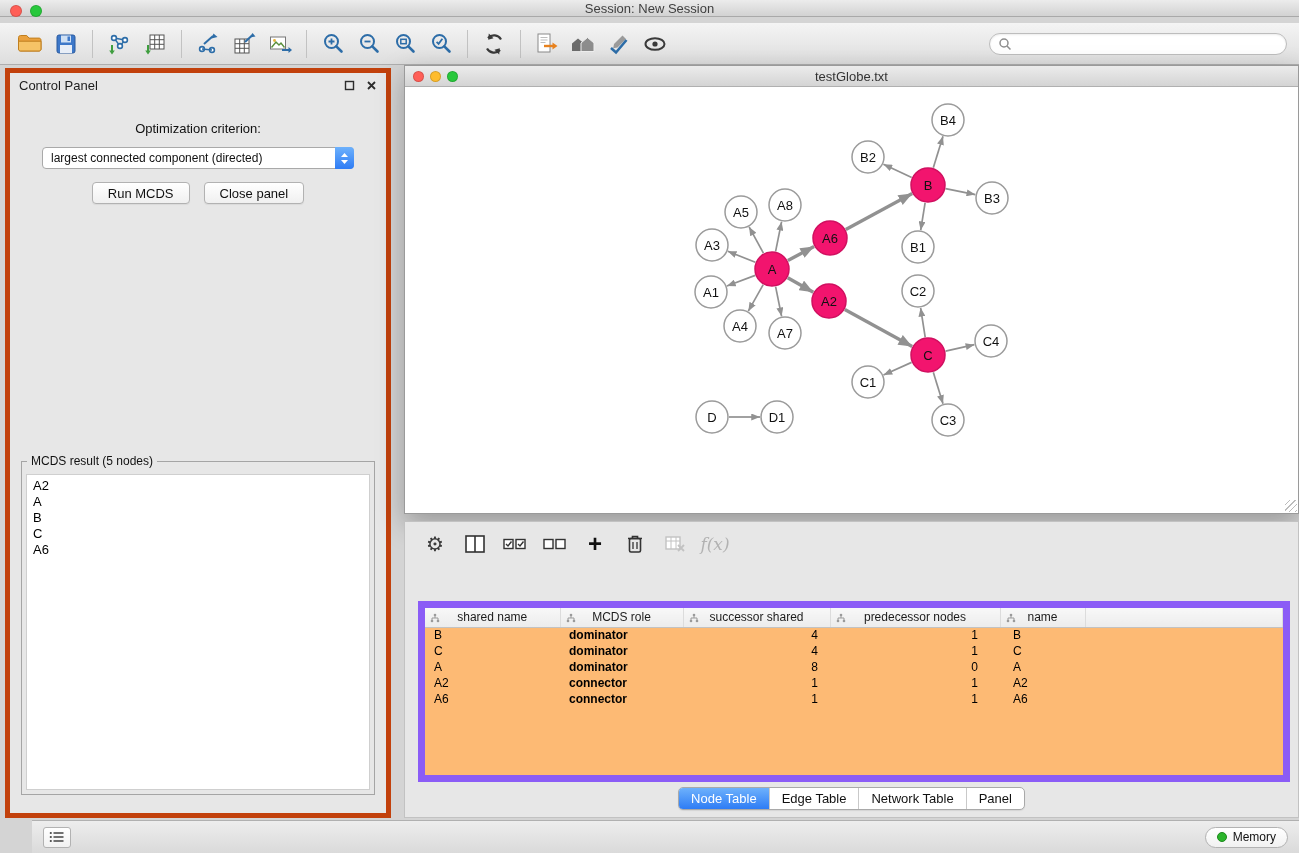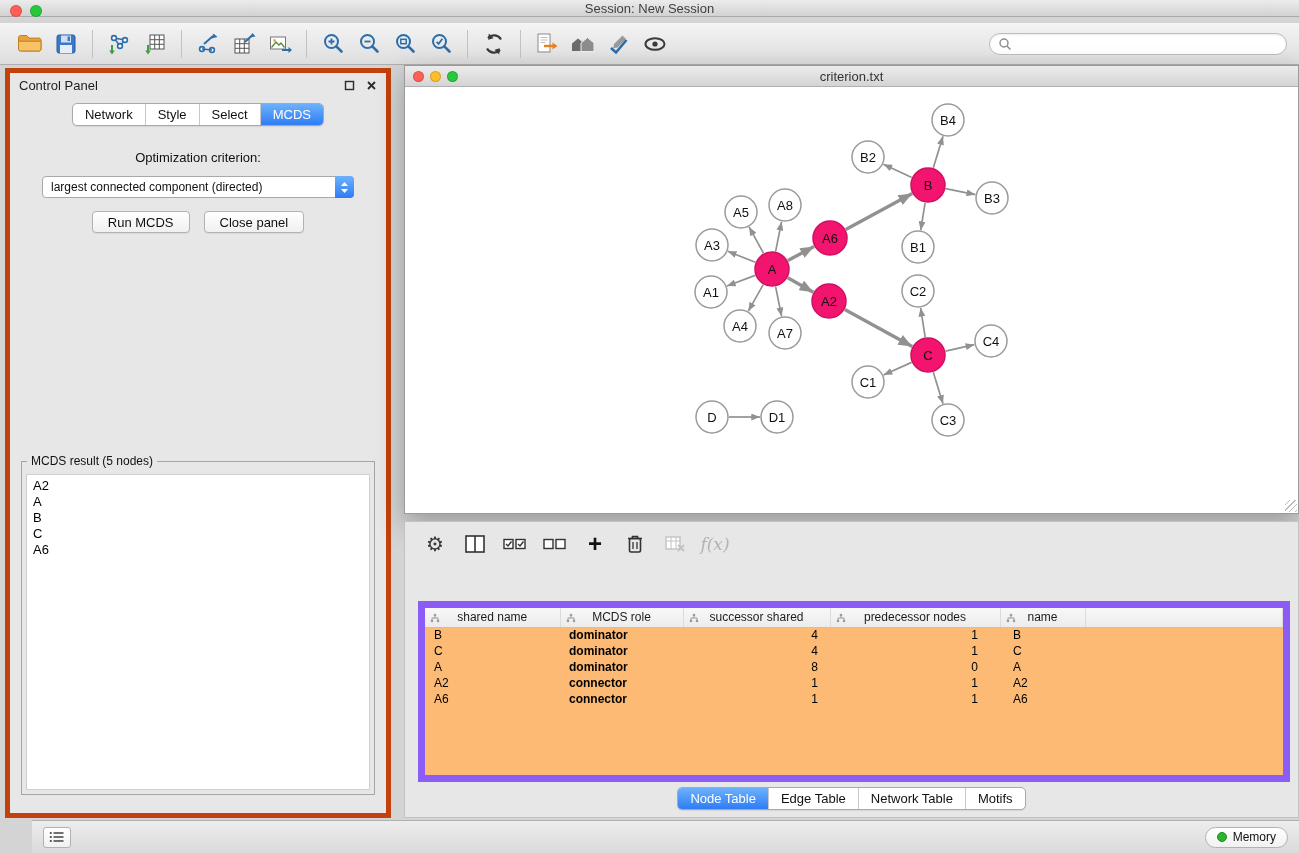--- a/index.html
+++ b/index.html
@@ -236,28 +236,20 @@
           </svg>
       </span>
       <span class="wctl">
         <svg width="11" height="11" viewBox="0 0 11 11">
             <path d="M2 2 L9 9 M9 2 L2 9" stroke="#2c2c2c" stroke-width="1.8"></path>
           </svg>
       </span>
     </div>
   </div>
 
-  <div class="tabs-row">
-    <div class="seg" id="control-tabs">
-        <div class="segi">Network</div>
-        <div class="segi">Style</div>
-        <div class="segi">Select</div>
-        <div class="segi active">MCDS</div>
-      </div>
-  </div>
 
   <div class="opt-label">Optimization criterion:</div>
 
   <div class="dropdown">
     <span>largest connected component (directed)</span>
     <span class="dd-stepper">
       <svg width="9" height="13" viewBox="0 0 9 13">
         <polygon points="4.5,1 8,5 1,5" fill="#fff"></polygon>
         <polygon points="1,8 8,8 4.5,12" fill="#fff"></polygon>
       </svg>
@@ -281,21 +273,21 @@
   </div>
 </div>
 
 <div class="net-window">
   <div class="net-titlebar">
     <div class="net-lights">
       <span class="nlight red"></span>
       <span class="nlight yellow"></span>
       <span class="nlight green"></span>
     </div>
-    <span>criterion.txt</span>
+    <span>testGlobe.txt</span>
   </div>
   <div class="net-canvas">
     <svg id="graph-svg" width="893" height="426" viewBox="0 0 893 426">
         <defs>
           <marker id="arrThin" viewBox="0 0 10 8" refX="10" refY="4" markerWidth="9" markerHeight="7" markerUnits="userSpaceOnUse" orient="auto">
             <path d="M0,0 L10,4 L0,8 z" fill="#919191"></path>
           </marker>
           <marker id="arrThick" viewBox="0 0 10 8" refX="10" refY="4" markerWidth="14" markerHeight="11" markerUnits="userSpaceOnUse" orient="auto">
             <path d="M0,0 L10,4 L0,8 z" fill="#919191"></path>
           </marker>
@@ -543,21 +535,21 @@
           </tr>
         </tbody>
     </table>
   </div>
 
   <div class="tp-tabs">
     <div class="seg" id="table-tabs">
         <div class="segi active">Node Table</div>
         <div class="segi">Edge Table</div>
         <div class="segi">Network Table</div>
-        <div class="segi">Motifs</div>
+        <div class="segi">Panel</div>
       </div>
   </div>
 </div>
 
 <div class="statusbar">
   <div class="list-btn">
     <svg width="16" height="12" viewBox="0 0 16 12">
       <circle cx="1.8" cy="2" r="1.1" fill="#444"></circle>
         <circle cx="1.8" cy="6" r="1.1" fill="#444"></circle>
         <circle cx="1.8" cy="10" r="1.1" fill="#444"></circle>

